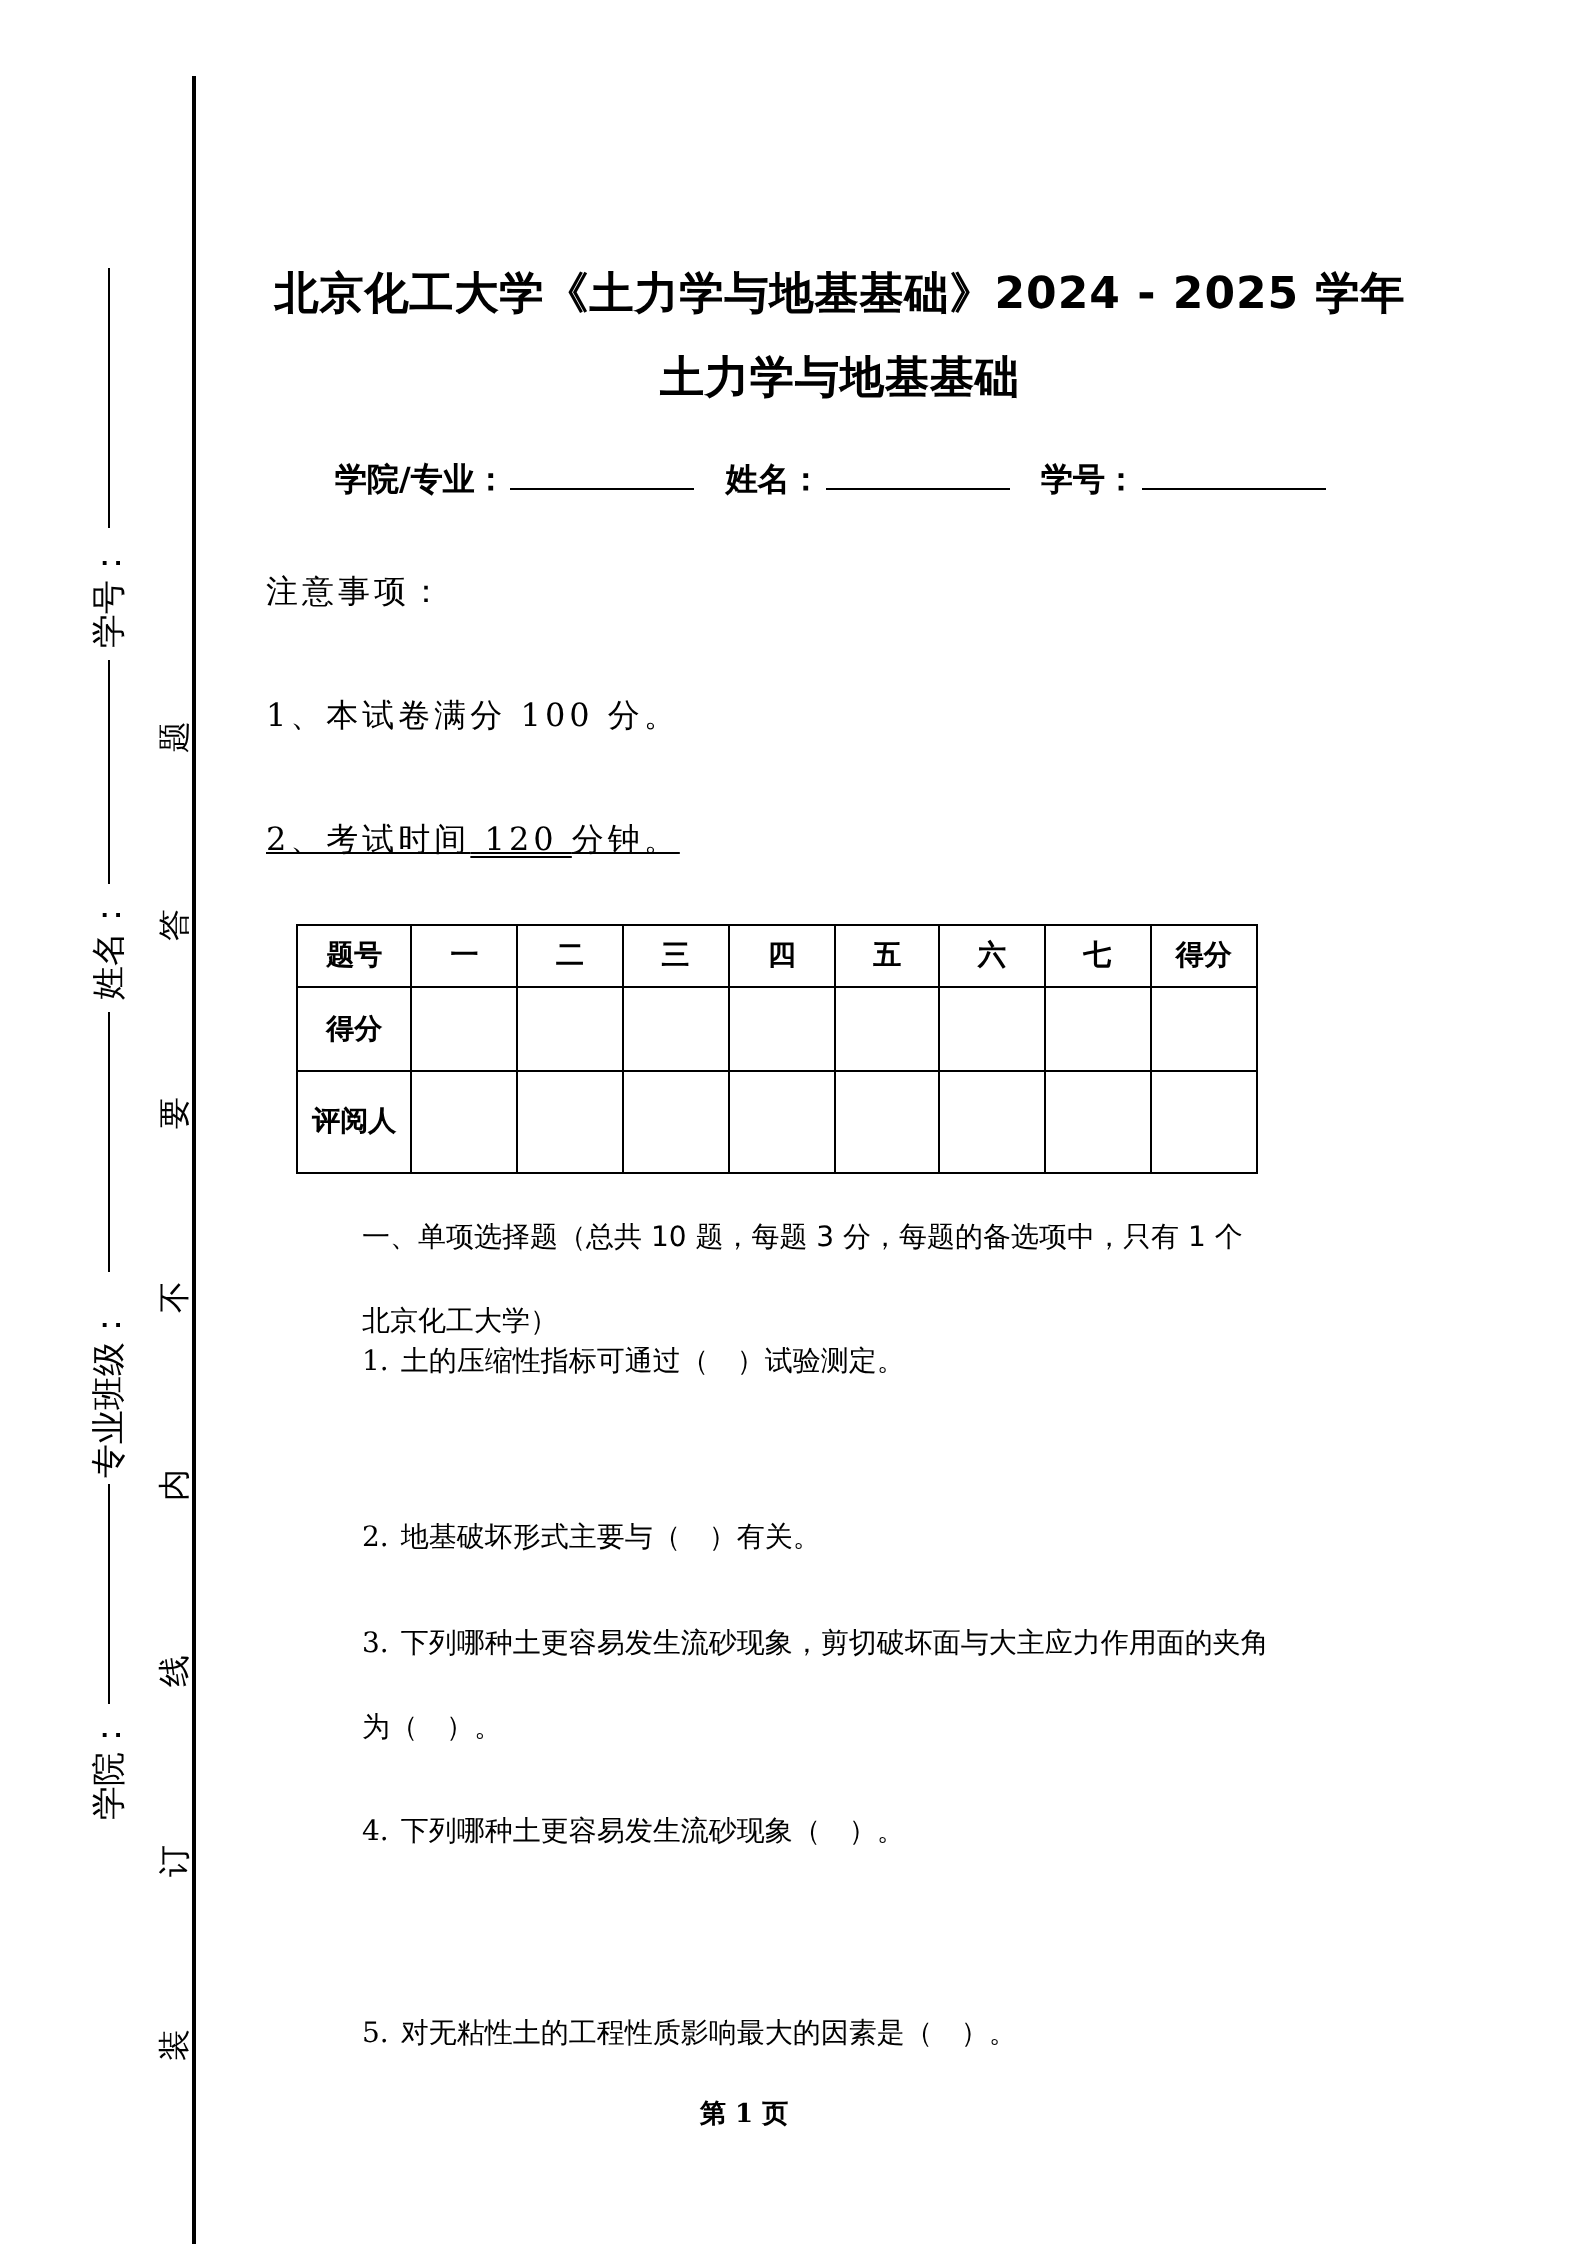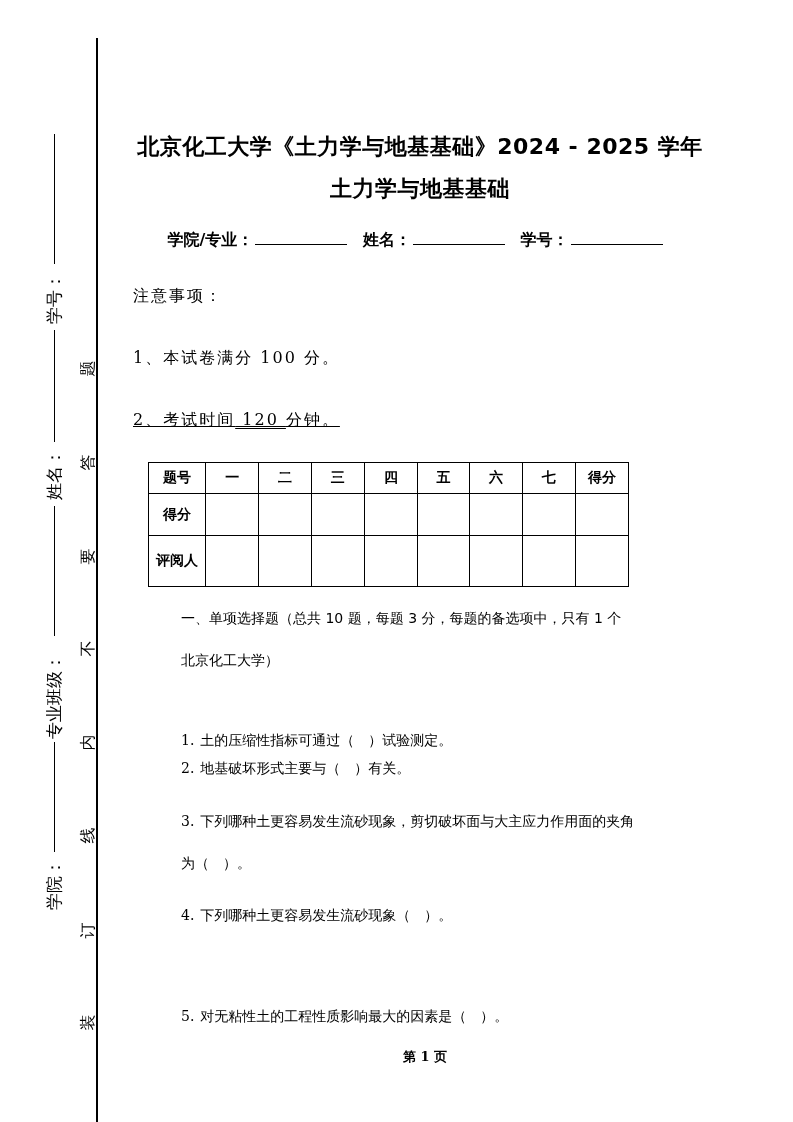--- a/index.html
+++ b/index.html
@@ -14,21 +14,21 @@
   .info-row .blank { display:inline-block; width:92px; border-bottom:1px solid #000; height:14px; margin:0 10px 0 2px; vertical-align:baseline; }
   .line-text { position:absolute; left:133px; font-size:16px; letter-spacing:2px; font-family:"DejaVu Serif", serif; white-space:nowrap; }
   .underlined { text-decoration:underline; text-underline-offset:3px; }
   table.score { position:absolute; left:148px; top:462px; width:481px; border-collapse:collapse; font-family:"DejaVu Sans", sans-serif; }
   table.score td { border:1.3px solid #000; text-align:center; font-size:14px; font-weight:bold; padding:0; }
   table.score tr.r0 td { height:30px; }
   table.score tr.r1 td { height:41px; }
   table.score tr.r2 td { height:50px;text-align:center; }
   .q-text { position:absolute; left:133px; font-size:14px; font-family:"DejaVu Sans", sans-serif; white-space:nowrap;margin-left:48px; }
   .q-text .num { font-family:"DejaVu Serif", serif; margin-right:6px; }
-  .footer { position:absolute; left:350px; width:150px; top:1048px; text-align:center; font-weight:bold; font-size:13px; font-family:"DejaVu Serif", serif; }
+  .footer { position:absolute; left:350px; width:150px; top:1048px; text-align:left; font-weight:bold; font-size:13px; font-family:"DejaVu Serif", serif; }
 </style>
 </head>
 <body>
 
 <div class="binding-line"></div>
 
 <div class="side-seg" style="top:134px;height:130px;"></div>
 <div class="side-label" style="top:270px;height:56px;">
     <span>学号：</span>
   </div>
@@ -112,20 +112,20 @@
     <td></td>
     <td></td>
     <td></td>
   </tr>
 </tbody>
   </table>
 
 <div class="q-text" style="top:610px;">一、单项选择题（总共 10 题，每题 3 分，每题的备选项中，只有 1 个</div>
 <div class="q-text" style="top:652px;">北京化工大学）</div>
 
-<div class="q-text" style="top:732px;"><span class="num">1.</span><span>土的压缩性指标可通过（　）试验测定。</span></div>
+<div class="q-text" style="top:672px;"><span class="num">1.</span><span>土的压缩性指标可通过（　）试验测定。</span></div>
 <div class="q-text" style="top:760px;"><span class="num">2.</span><span>地基破坏形式主要与（　）有关。</span></div>
 <div class="q-text" style="top:813px;"><span class="num">3.</span><span>下列哪种土更容易发生流砂现象，剪切破坏面与大主应力作用面的夹角</span></div>
 <div class="q-text" style="top:855px;">为（　）。</div>
 <div class="q-text" style="top:907px;"><span class="num">4.</span><span>下列哪种土更容易发生流砂现象（　）。</span></div>
 <div class="q-text" style="top:1008px;"><span class="num">5.</span><span>对无粘性土的工程性质影响最大的因素是（　）。</span></div>
 
 <div class="footer">第 1 页</div>
 
 </body></html>

